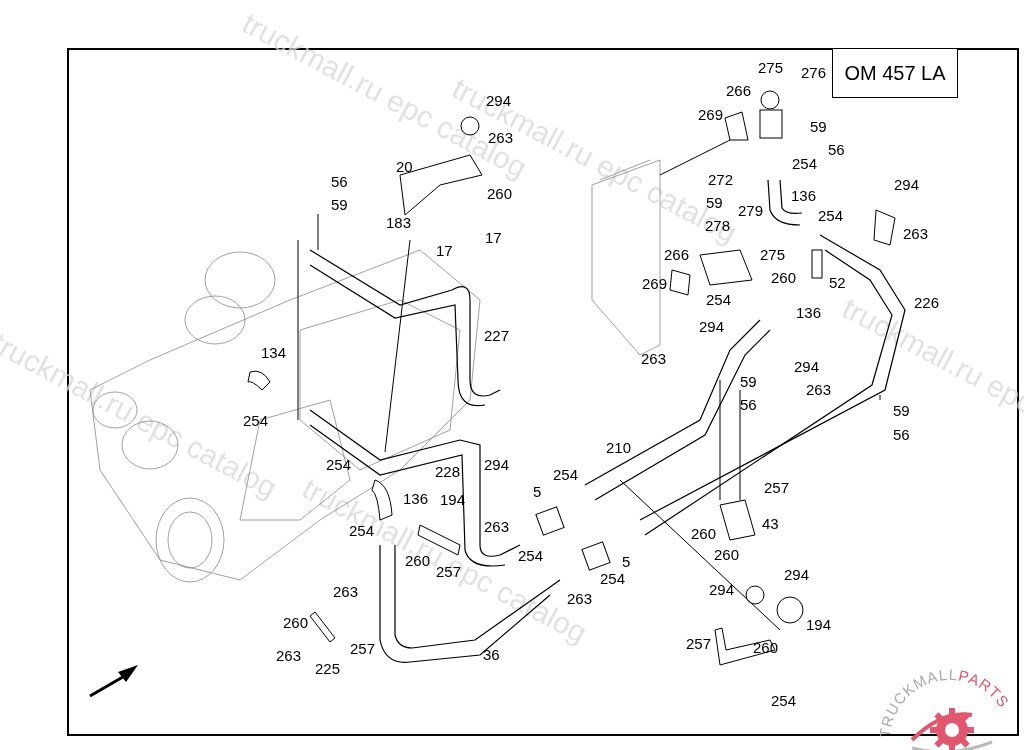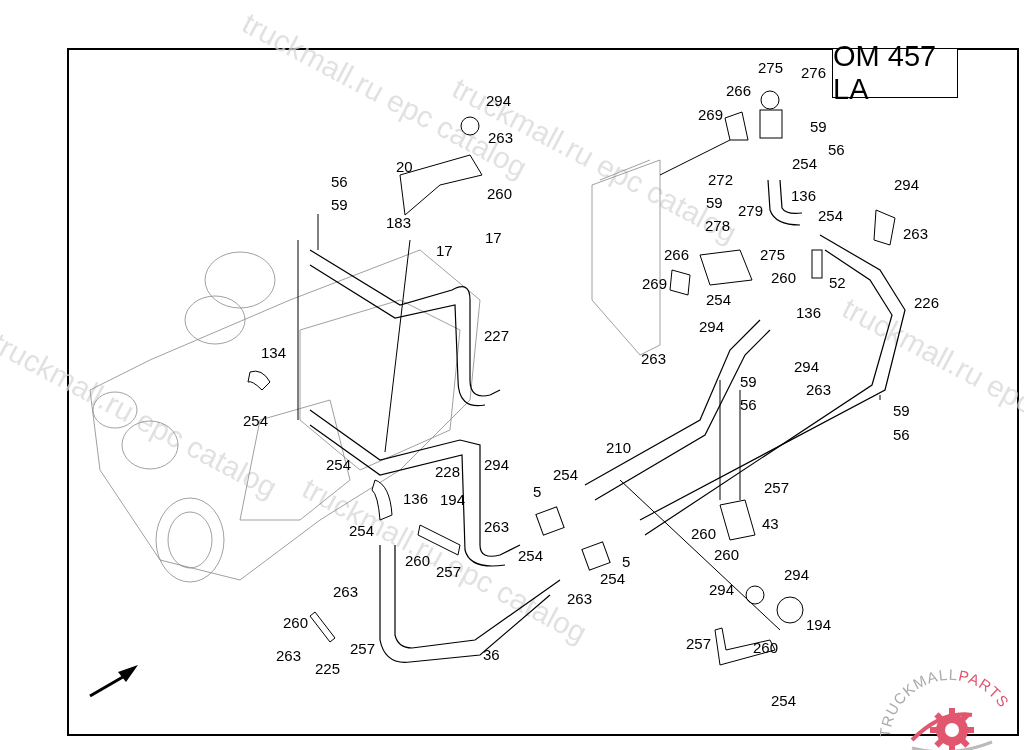--- a/index.html
+++ b/index.html
@@ -1,19 +1,19 @@
 <!DOCTYPE html>
 <html><head>
 <meta charset="utf-8">
 <style>
   html,body{margin:0;padding:0;background:#fff;}
   body{width:1024px;height:750px;position:relative;overflow:hidden;font-family:"Liberation Sans",sans-serif;}
   #frame{position:absolute;left:67px;top:48px;width:952px;height:688px;border:2px solid #000;box-sizing:border-box;}
   #model-box{position:absolute;left:832px;top:48px;width:126px;height:50px;border:1.5px solid #000;box-sizing:border-box;background:#fff;
-    display:flex;align-items:center;justify-content:center;font-size:29px;color:#000;}
+    display:flex;align-items:center;justify-content:center;font-size:20px;color:#000;}
   svg#dgm{position:absolute;left:0;top:0;}
   .lbl{font-family:"Liberation Sans",sans-serif;font-size:15px;fill:#000;}
   .ln{stroke:#000;stroke-width:1;fill:none;}
   .pipe{stroke:#000;stroke-width:1.2;fill:none;}
   .faint{stroke:#888;stroke-width:.8;fill:none;}
   .part{stroke:#000;stroke-width:1;fill:#fff;}
   .wm{font-family:"Liberation Sans",sans-serif;font-size:30px;fill:#d8d8d8;opacity:.75;}
   #logo{position:absolute;left:880px;top:660px;width:140px;height:90px;}
 </style>
 </head>

